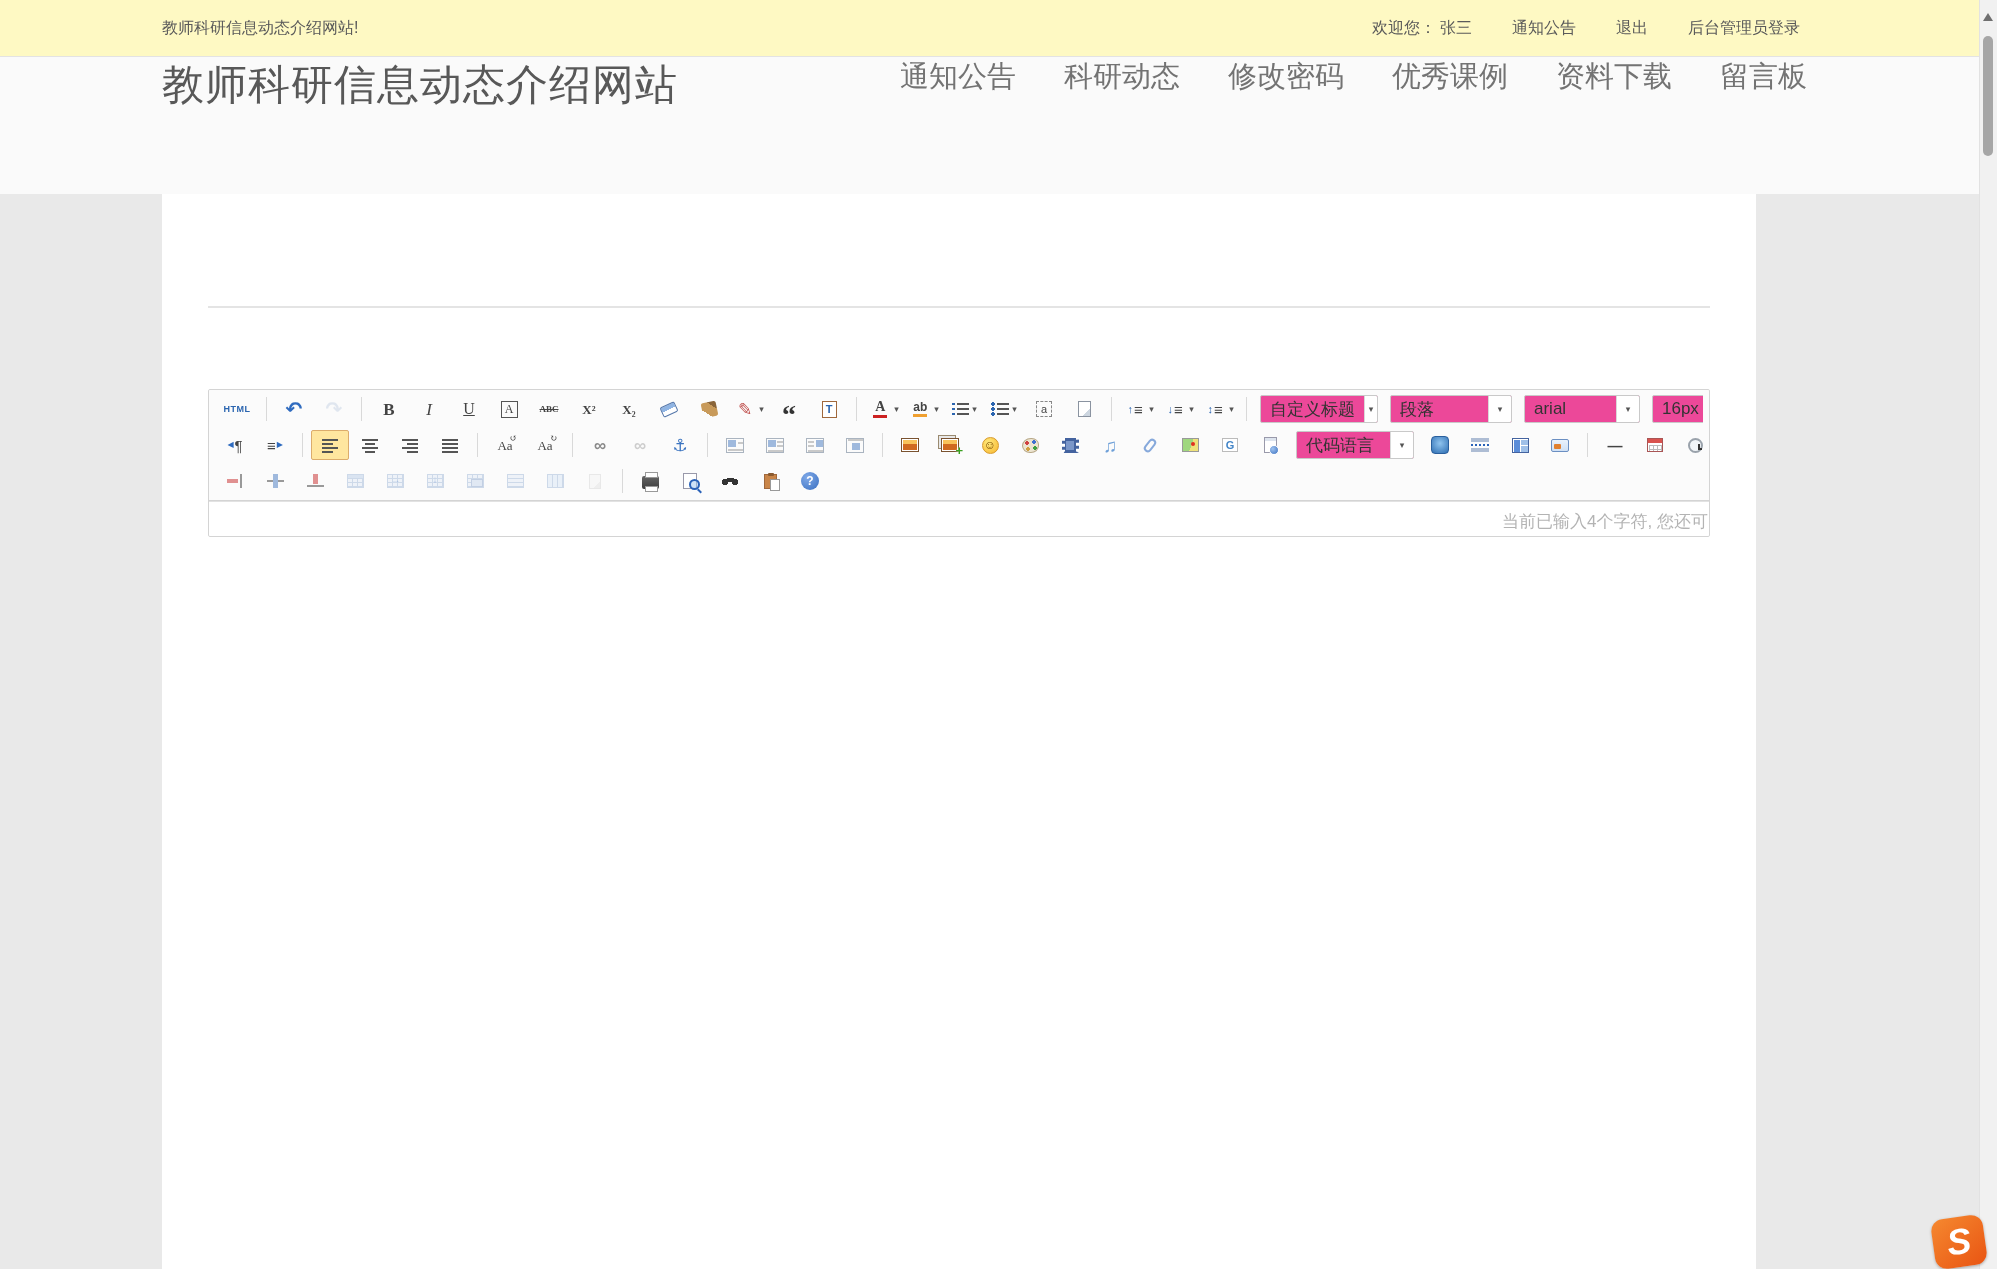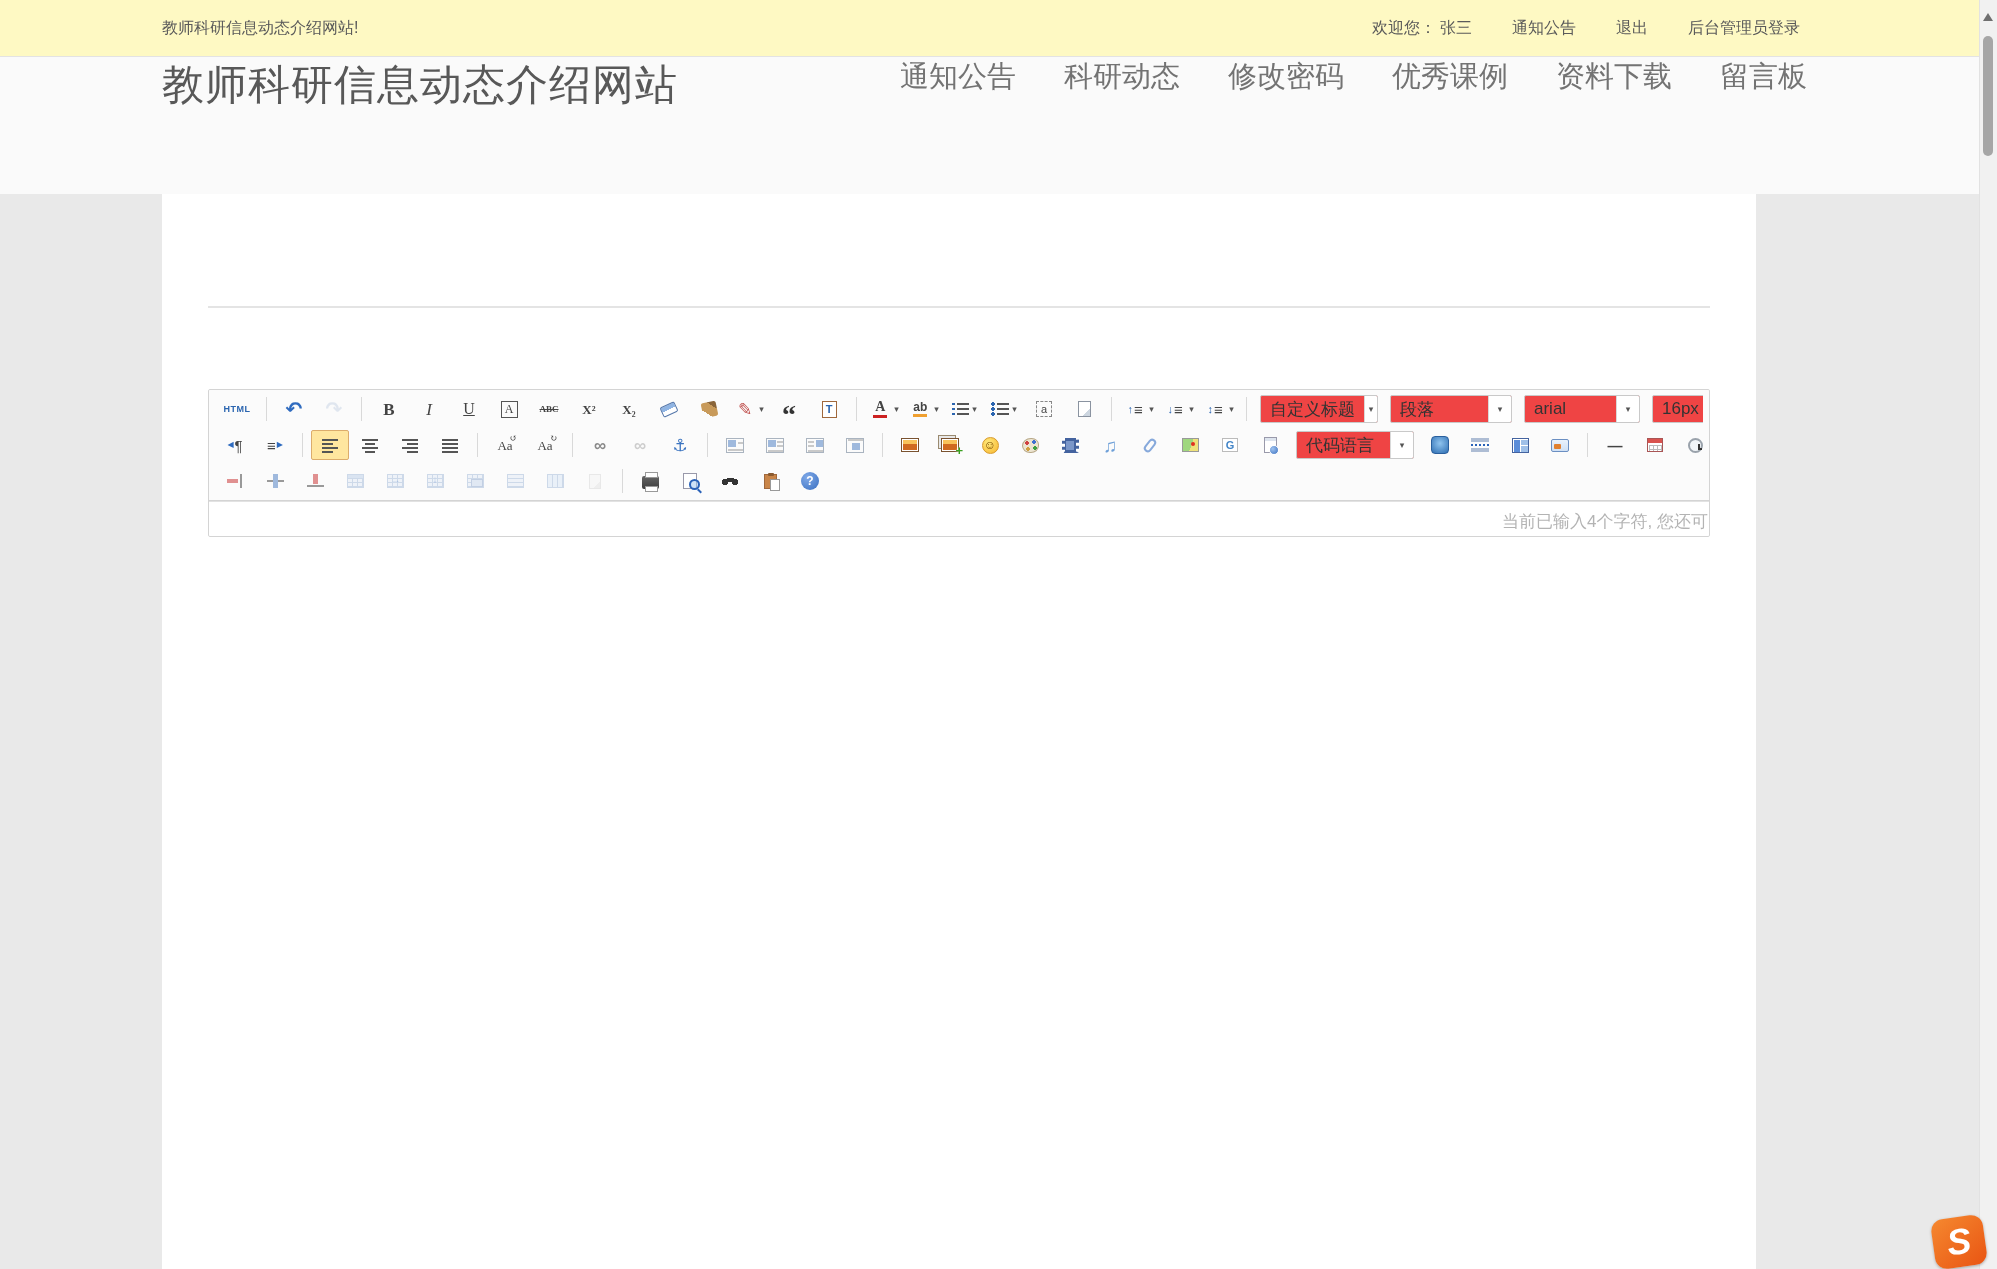--- a/index.html
+++ b/index.html
@@ -25,21 +25,21 @@
   .divider{margin:112px 46px 0 46px;border-top:2px solid #e4e4e4}
   .editor{margin:81px 46px 0 46px;border:1px solid #d4d4d4;border-radius:2px;background:#fff}
   .toolbar{background:#fbfbfb;border-bottom:1px solid #d4d4d4;padding:1px 6px;border-radius:2px 2px 0 0}
   .trow{display:flex;align-items:center;height:36px;white-space:nowrap;overflow:hidden}
   .sep{width:1px;height:24px;background:#d9d9d9;margin:0 7px;flex:none}
   .tbtn{height:28px;min-width:30px;padding:0 3px;display:inline-flex;align-items:center;justify-content:center;
     border:1px solid transparent;border-radius:2px;cursor:pointer;color:#444;flex:none;margin:0 1px}
   .tbtn.active{background:#ffe69f;border-color:#dcac6c}
   .tbtn.disabled{opacity:.4;cursor:default}
   .dd{font-size:9px;color:#555;margin-left:3px}
-  .combo{height:28px;border:1px solid #c9c9c9;background:#ef4444;border-radius:2px;display:inline-flex;
+  .combo{height:28px;border:1px solid #c9c9c9;background:#ec4899;border-radius:2px;display:inline-flex;
     align-items:center;margin:0 6px;font-size:17px;color:#333;box-sizing:border-box;flex:none;cursor:pointer;overflow:hidden}
   .combo .lbl{padding:0 9px;flex:1}
   .combo .arr{width:22px;align-self:stretch;border-left:1px solid #d9d9d9;display:flex;align-items:center;
     justify-content:center;font-size:9px;color:#555;background:#fff}
   .ticon{display:inline-flex;align-items:center;justify-content:center;width:22px;height:22px;
     font-size:15px;line-height:1;font-style:normal;flex:none;position:relative;box-sizing:border-box}
   
   .c-html{font-size:9px;font-weight:bold;color:#2b65b0;width:34px;letter-spacing:.5px}
   .c-blue{color:#2f6bbf;font-size:20px;font-weight:bold}
   .c-fade{color:#b9c9df;font-size:20px;font-weight:bold}

